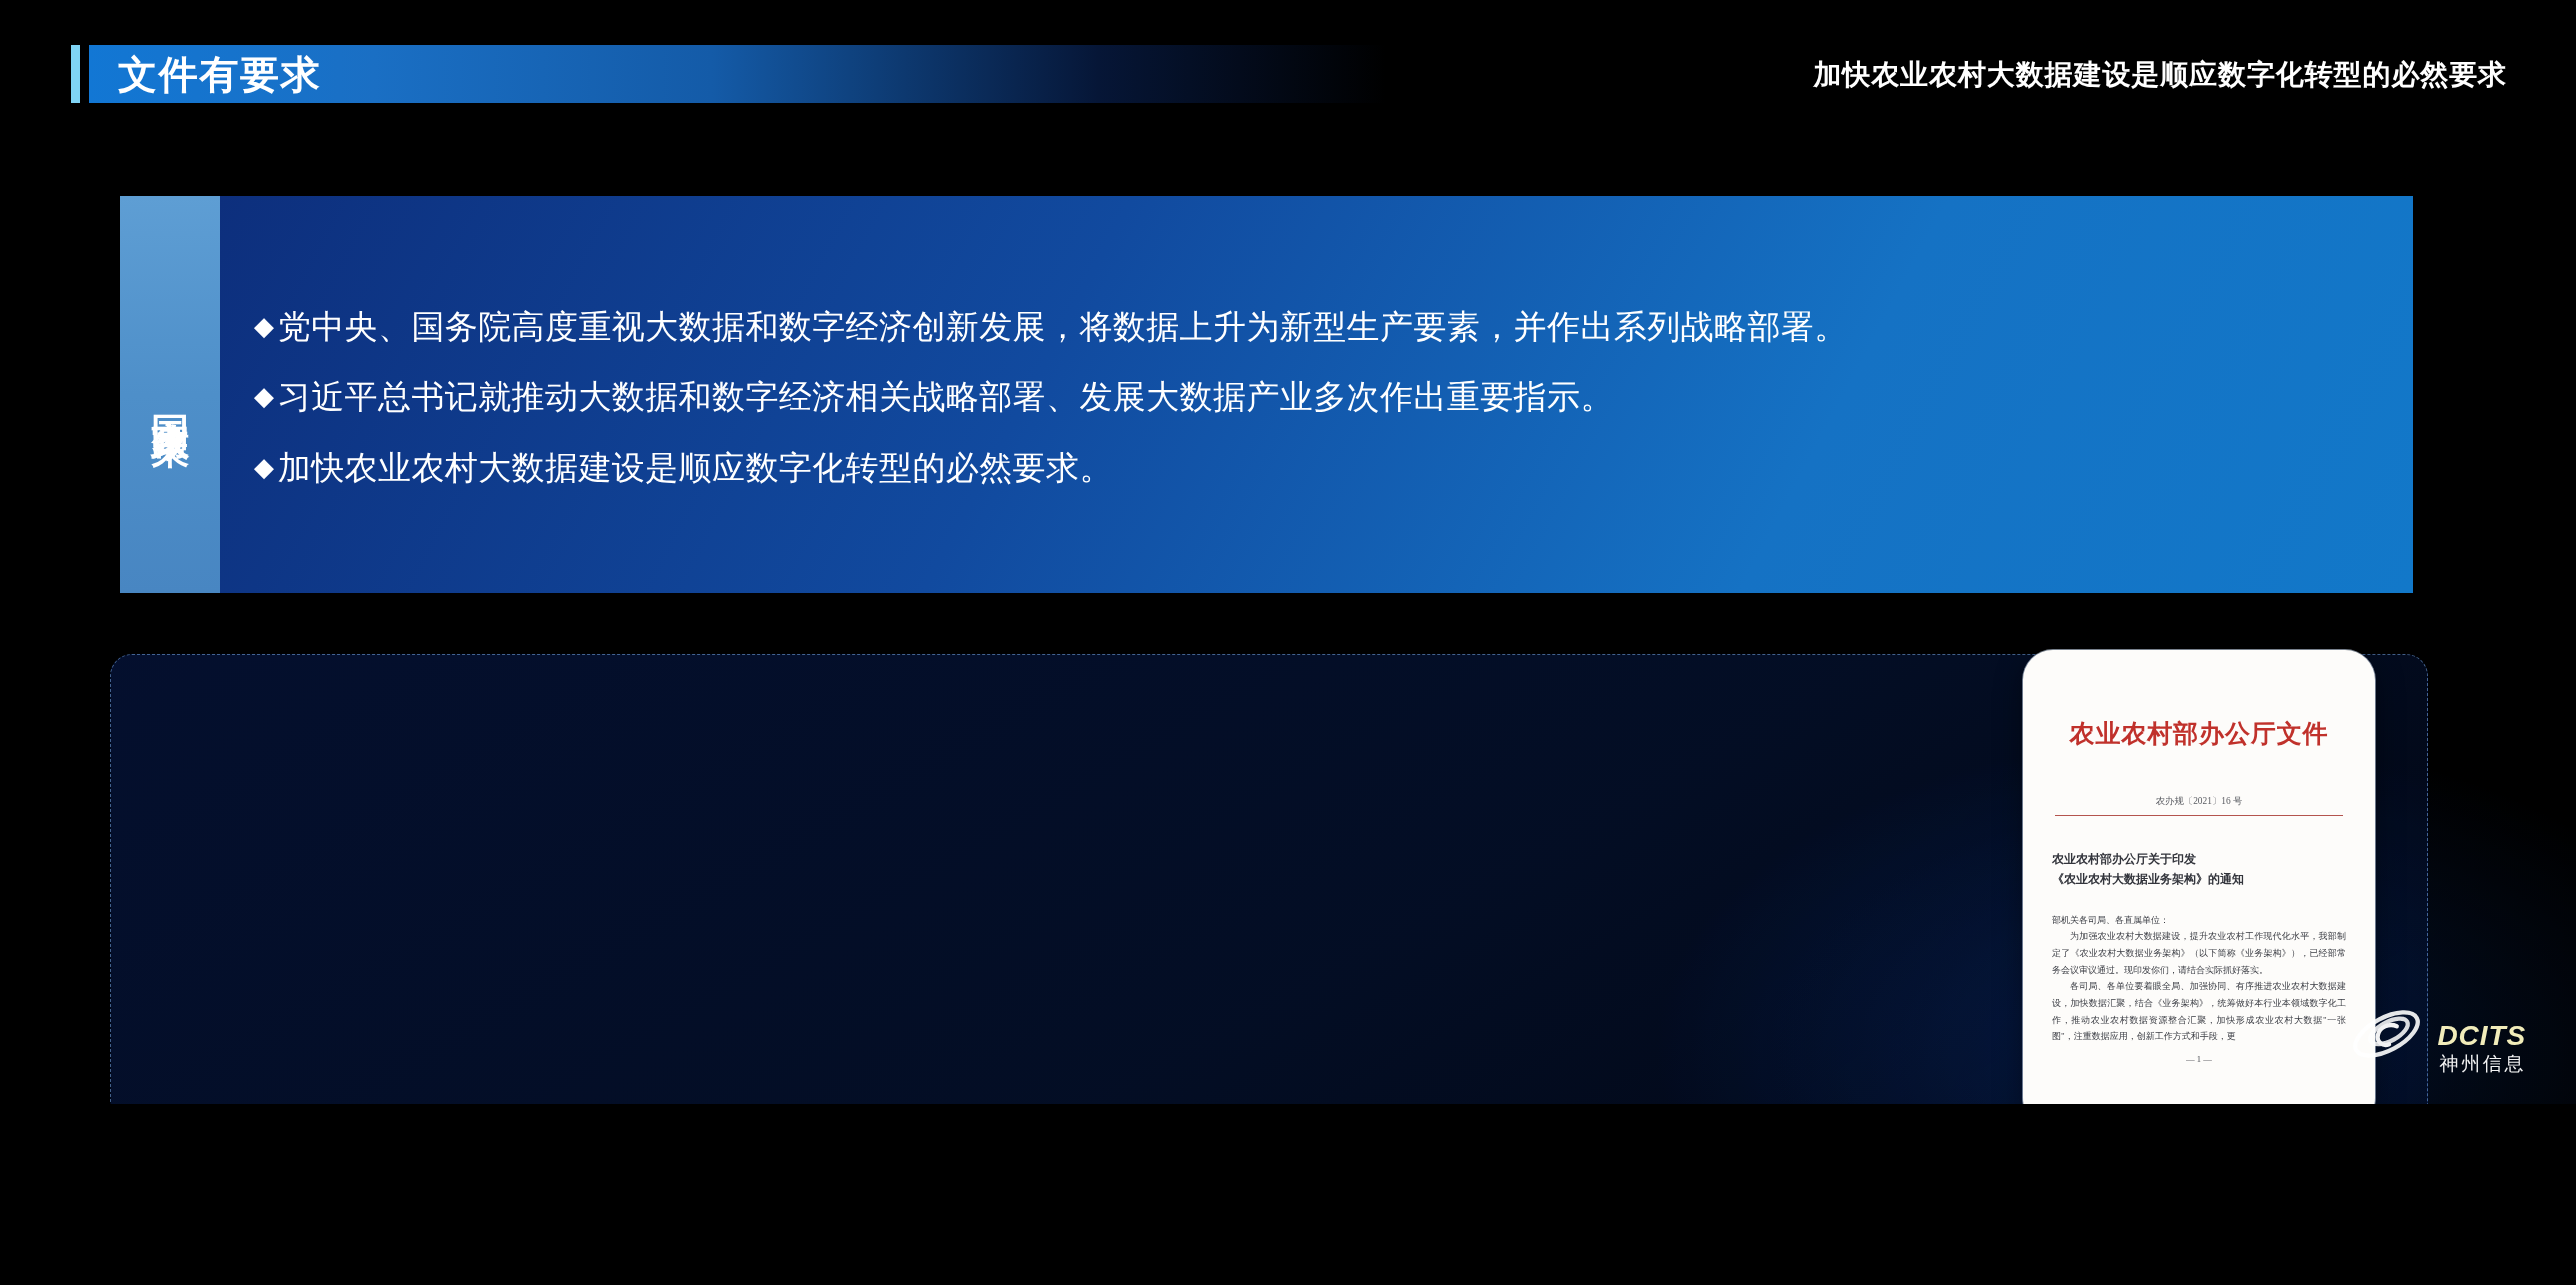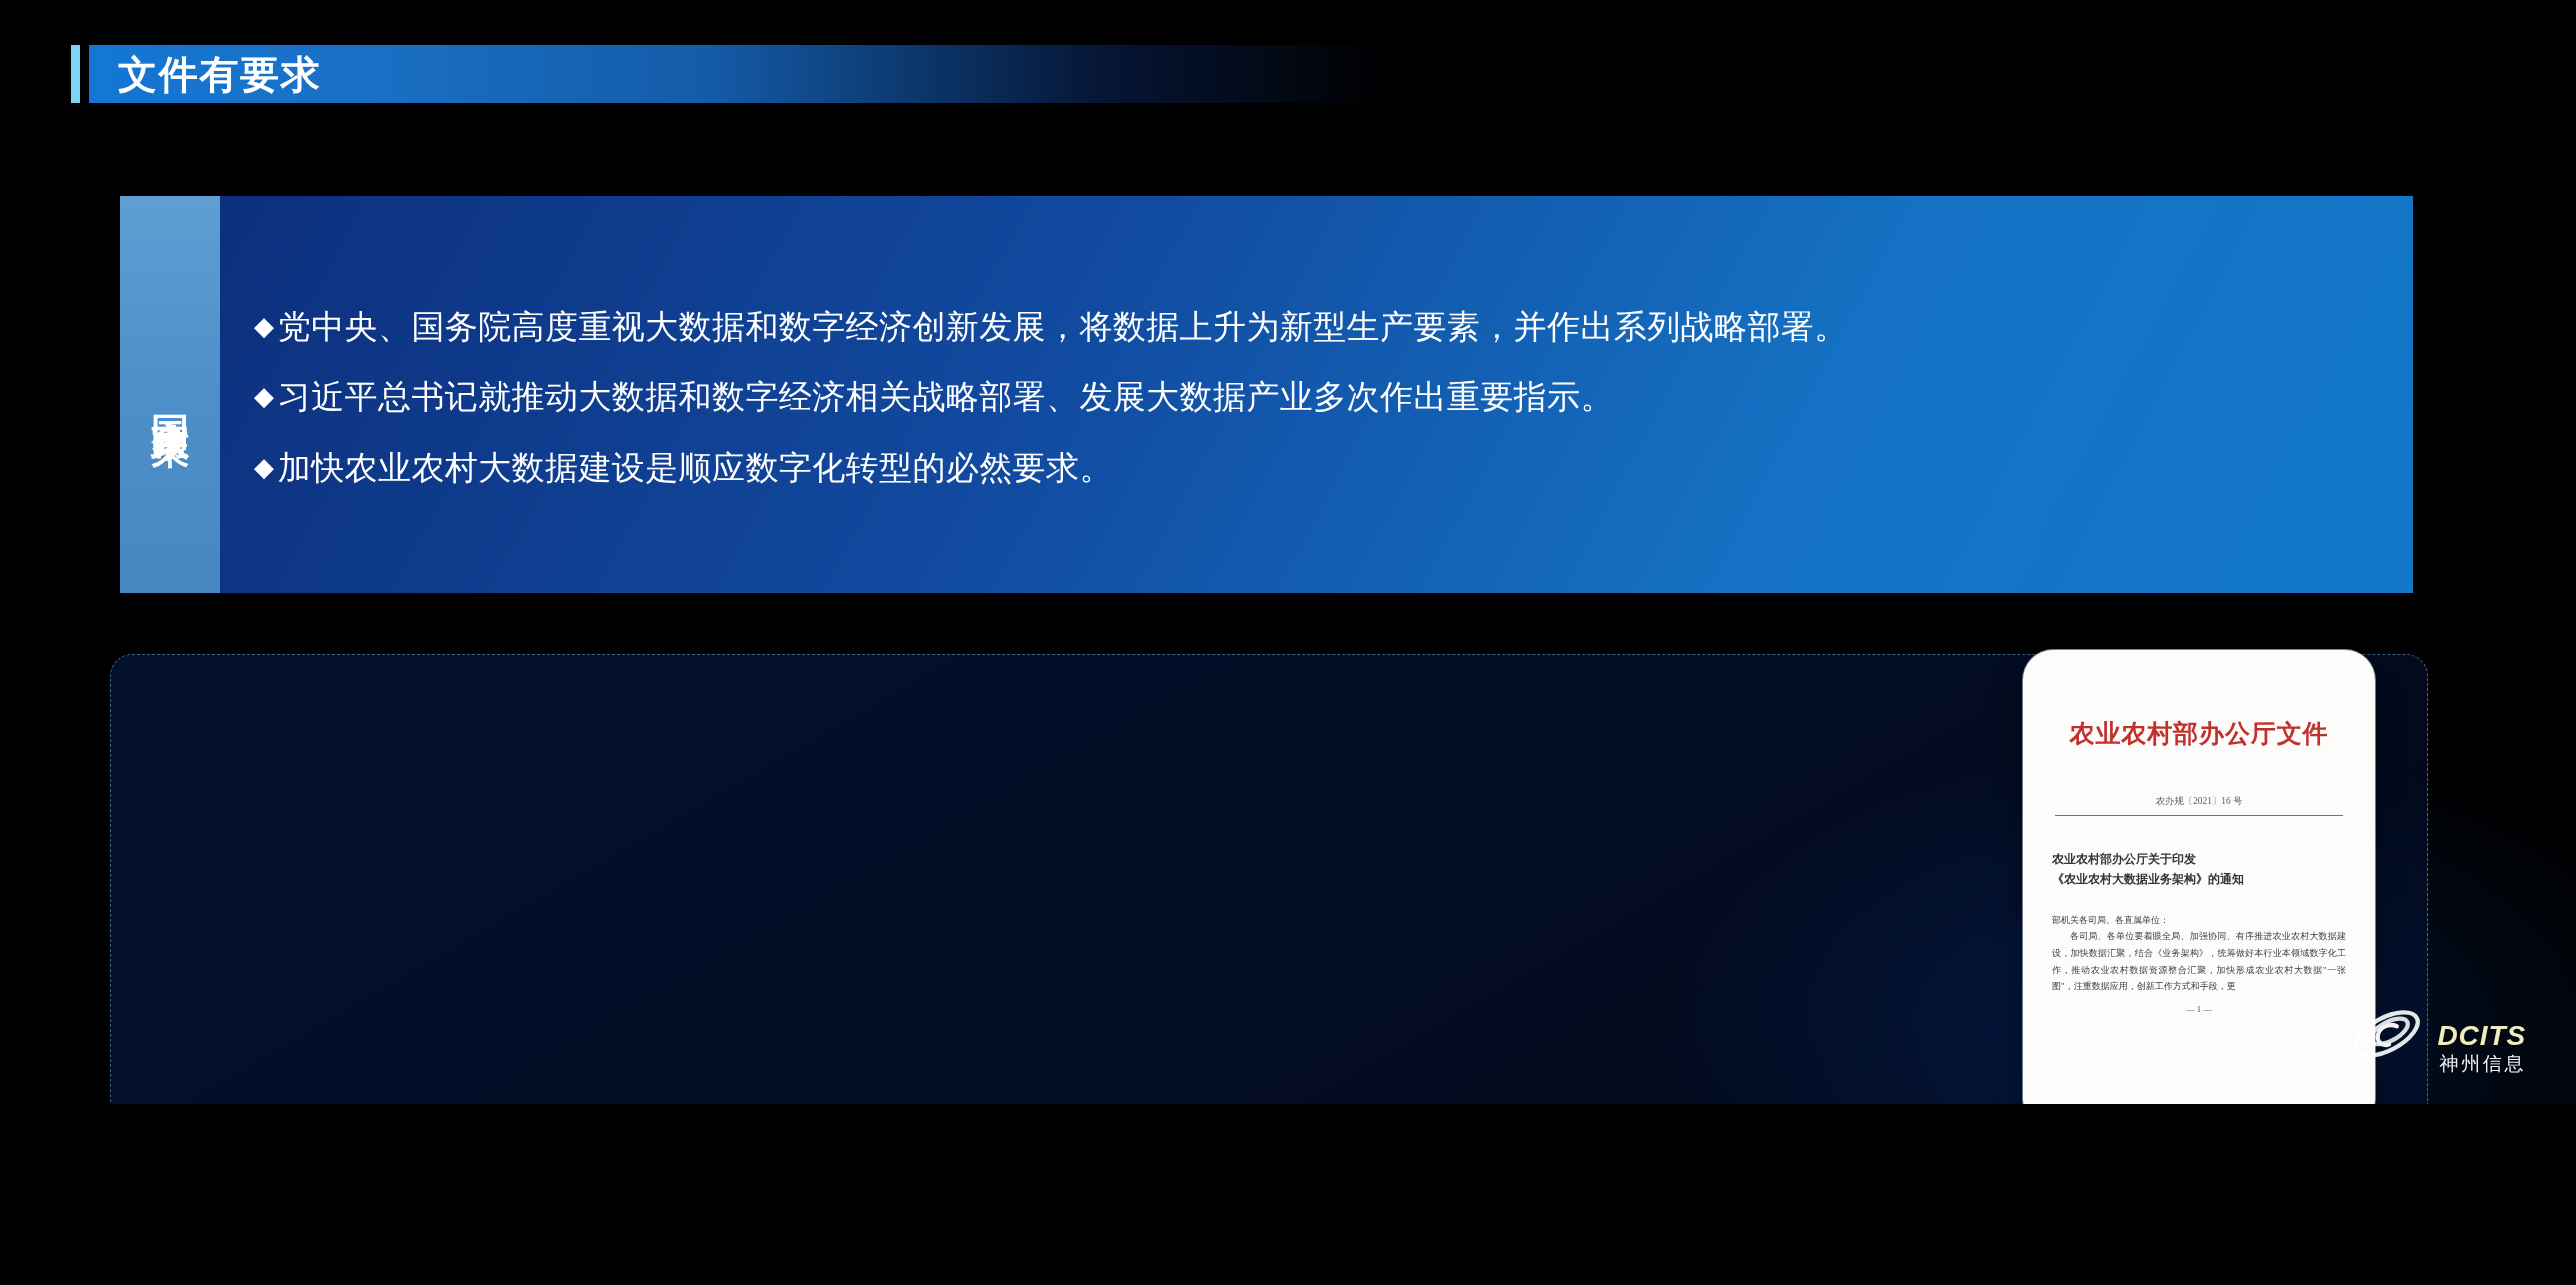--- a/index.html
+++ b/index.html
@@ -225,20 +225,21 @@
 </head>
 <body>
 
 <div class="slide">
   <div class="bg-sheen"></div>
 
   <div class="header">
     <div class="header-accent"></div>
     <div class="header-band"></div>
     <div class="header-title">文件有要求</div>
+    <div class="header-subtitle">加快农业农村大数据建设是顺应数字化转型的必然要求</div>
   </div>
 
   <div class="policy-row">
     <div class="policy-tag">
       <div class="policy-tag-text">国家政策</div>
     </div>
     <div class="policy-body">
       <div class="bullet-line">
         <span class="bullet-mark">◆</span>
         <span>党中央、国务院高度重视大数据和数字经济创新发展，将数据上升为新型生产要素，并作出系列战略部署。</span>
@@ -287,20 +288,21 @@
   <div class="doc-shot">
     <div class="doc-bigtitle">农业农村部办公厅文件</div>
     <div class="doc-docnum">农办规〔2021〕16 号</div>
     <div class="doc-rule"></div>
     <div class="doc-heading">
       <div>农业农村部办公厅关于印发</div>
       <div>《农业农村大数据业务架构》的通知</div>
     </div>
     <div class="doc-body">
       <p>部机关各司局、各直属单位：</p>
+      <p class="ind">为加强农业农村大数据建设，提升农业农村工作现代化水平，我部制定了《农业农村大数据业务架构》（以下简称《业务架构》），已经部常务会议审议通过。现印发你们，请结合实际抓好落实。</p>
       <p class="ind">各司局、各单位要着眼全局、加强协同、有序推进农业农村大数据建设，加快数据汇聚，结合《业务架构》，统筹做好本行业本领域数字化工作，推动农业农村数据资源整合汇聚，加快形成农业农村大数据"一张图"，注重数据应用，创新工作方式和手段，更</p>
     </div>
     <div class="doc-pagenum">— 1 —</div>
   </div>
 
   <div class="logo">
     <span class="logo-mark">
       <svg width="79" height="60" viewBox="0 0 92 70">
         <g fill="none" stroke="#ffffff" stroke-width="5" stroke-linecap="round">
           <ellipse cx="46" cy="35" rx="40" ry="19" transform="rotate(-28 46 35)" opacity="0.95"></ellipse>

